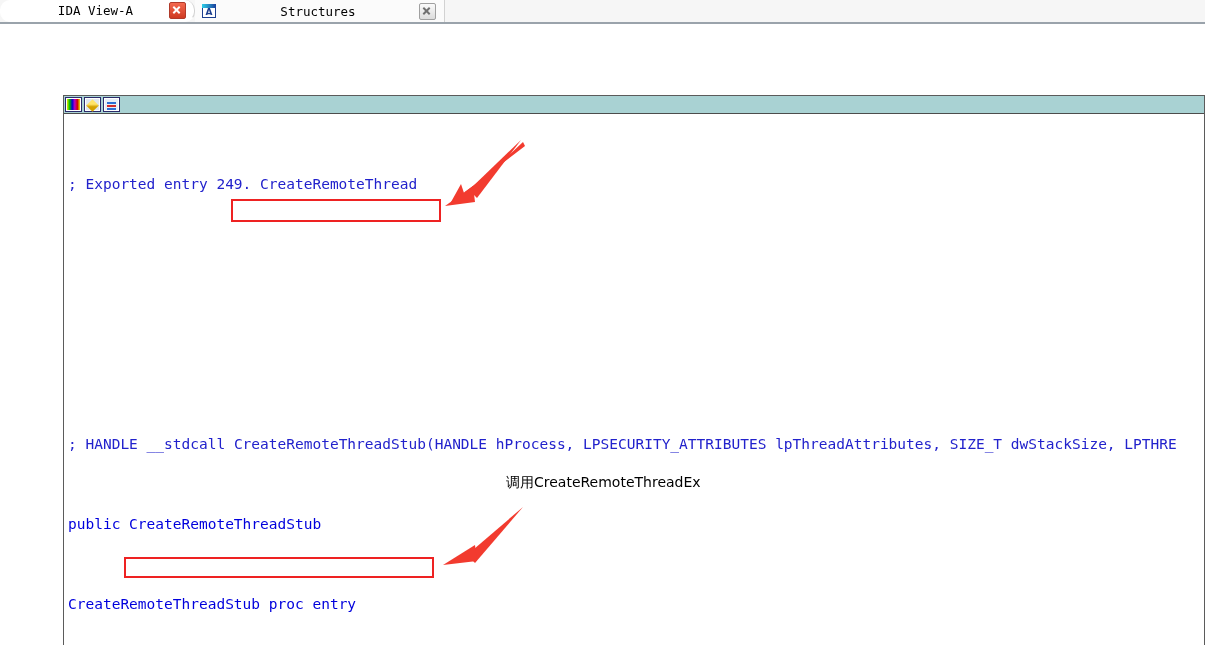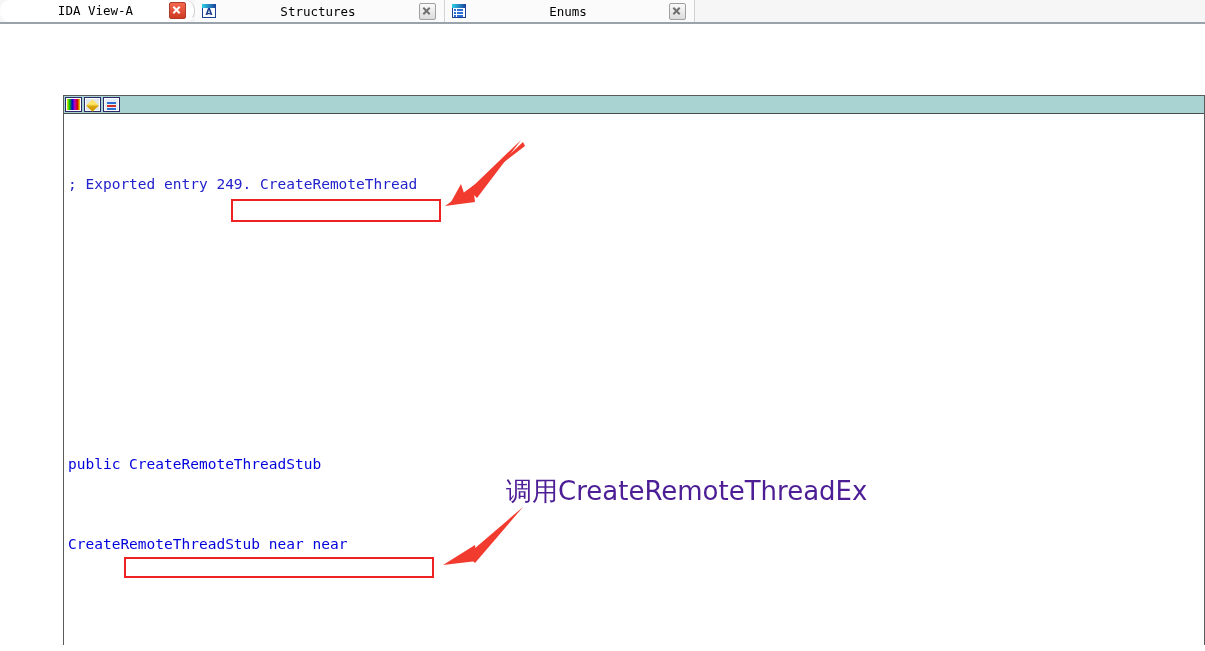--- a/index.html
+++ b/index.html
@@ -223,22 +223,22 @@
   .arrow { position: absolute; pointer-events: none; }
   #arrow1 { left: 425px; top: 140px; width: 100px; height: 72px; }
   #arrow2 { left: 425px; top: 505px; width: 100px; height: 65px; }
 
   
   #cn-note {
     position: absolute;
     left: 506px;
     top: 474px;
     font-family: "DejaVu Sans", sans-serif;
-    font-size: 26px;
-    color: #4c1d95;
+    font-size: 14px;
+    color: #000000;
     white-space: nowrap;
   }
 </style>
 </head>
 <body>
 
 <div id="tabbar">
 
   <div class="tab active" style="width:195px;">
     <span class="tab-icon blank"></span>
@@ -250,29 +250,20 @@
   <div class="tab" style="width:250px;">
     <span class="tab-icon">
       <span class="ico-box"></span>
         <span class="ico-top"></span>
         <span class="ico-A">A</span>
     </span>
     <span class="tab-label">Structures</span>
     <span class="tab-close"></span>
   </div>
 
-  <div class="tab" style="width:250px;">
-    <span class="tab-icon">
-      <span class="ico-box"></span><span class="ico-top"></span>
-      <span class="ico-dots"><i style="left:3px;top:6px;"></i><i style="left:3px;top:9px;"></i><i style="left:3px;top:12px;"></i></span>
-      <span class="ico-lines"><i style="left:6px;top:6px;width:6px;"></i><i style="left:6px;top:9px;width:6px;"></i><i style="left:6px;top:12px;width:6px;"></i></span>
-    </span>
-    <span class="tab-label">Enums</span>
-    <span class="tab-close"></span>
-  </div>
 
 
 </div>
 
 <div id="ida-panel">
 
   <div id="panel-toolbar">
     <span class="tb-btn">
         <span class="tb-rainbow"></span>
       </span>
@@ -290,24 +281,25 @@
     </span>
   </div>
 
   <div id="code-area">
 
     <div class="line"><span class="c-comment">; Exported entry 249. CreateRemoteThread</span></div>
     <div class="line">&nbsp;</div>
     <div class="line">&nbsp;</div>
     <div class="line">&nbsp;</div>
 
+    <div class="line"><span class="c-comment">; HANDLE __stdcall </span><span class="c-comment">CreateRemoteThreadStub</span><span class="c-comment">(HANDLE hProcess, LPSECURITY_ATTRIBUTES lpThreadAttributes, SIZE_T dwStackSize, LPTHRE</span></div>
 
     <div class="line"><span class="c-kw">public </span><span class="c-kw">CreateRemoteThreadStub</span></div>
 
-    <div class="line"><span class="c-kw">CreateRemoteThreadStub</span><span class="c-kw"> near near</span></div>
+    <div class="line"><span class="c-kw">CreateRemoteThreadStub</span><span class="c-kw"> proc entry</span></div>
 
     
 
     
     
     
 
     
     
 

